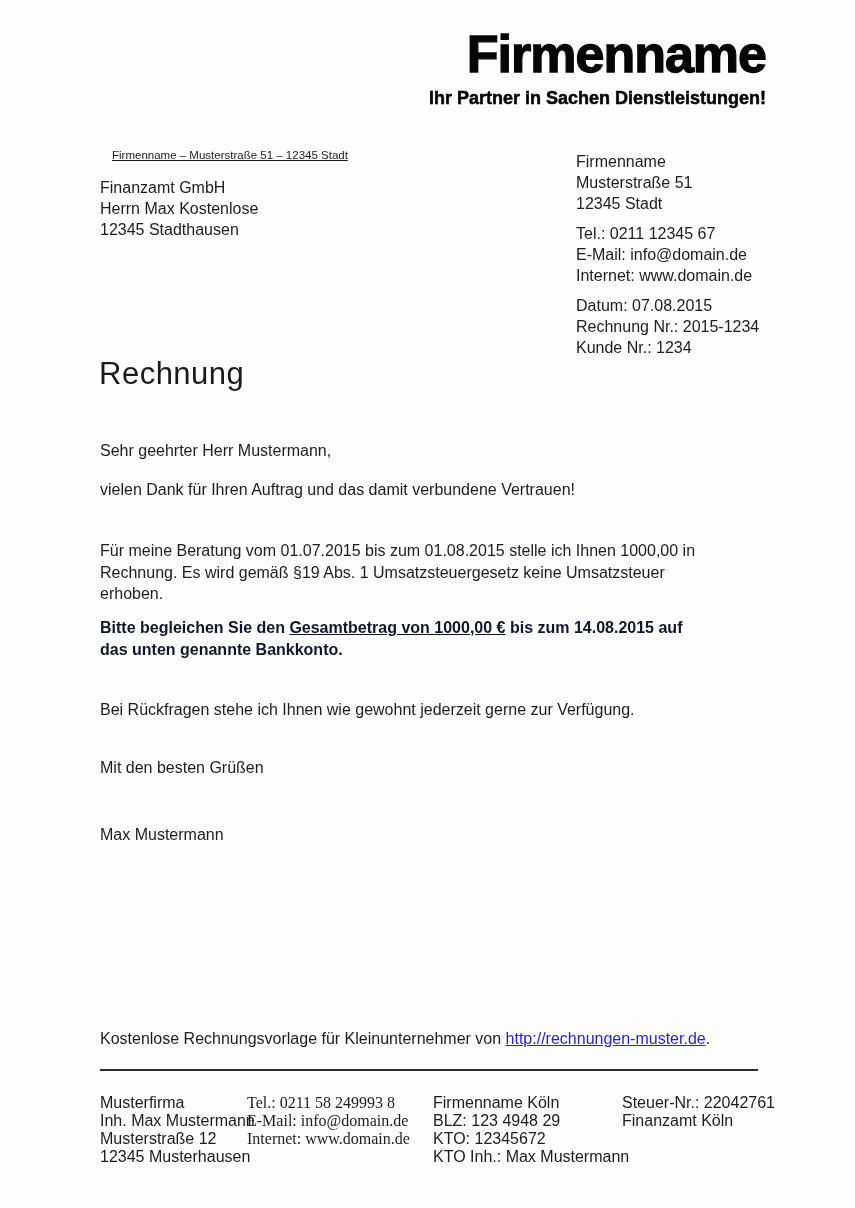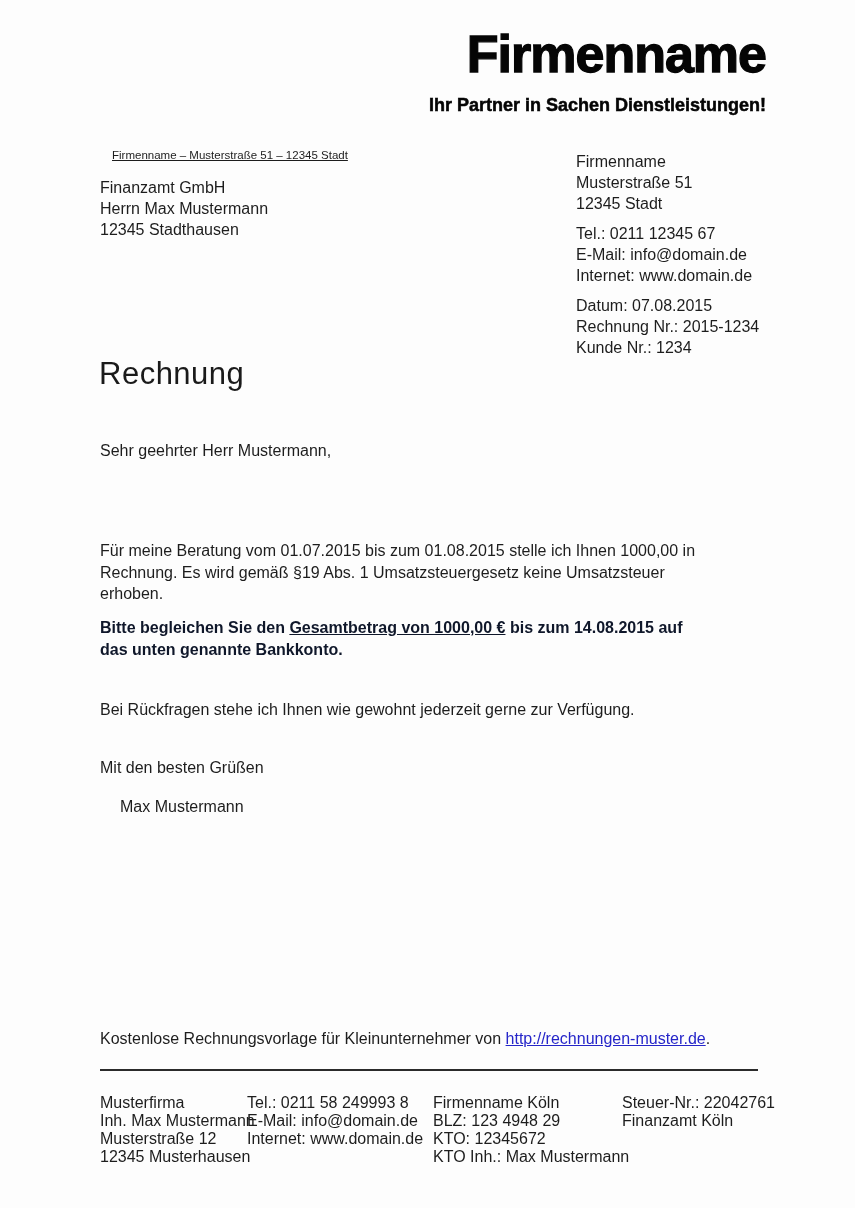--- a/index.html
+++ b/index.html
@@ -17,21 +17,21 @@
   }
 
   
   .logo-block { position: absolute; top: 28px; right: 89px; text-align: right; color: #050505; }
   .logo-name {
     font-size: 52px; font-weight: 700; line-height: 1.0;
     letter-spacing: -1px; -webkit-text-stroke: 1.3px #050505;
     white-space: nowrap;
   }
   .logo-tagline {
-    font-size: 18px; font-weight: 700; line-height: 1.05; margin-top: 16px;
+    font-size: 18px; font-weight: 700; line-height: 1.05; margin-top: 9px;
     -webkit-text-stroke: 0.5px #050505; white-space: nowrap;
   }
 
   
   .sender-line {
     position: absolute; left: 100px; top: 149px;
     font-size: 11.5px; text-decoration: underline; white-space: nowrap; margin-left: 12px;
   }
   .recipient { position: absolute; left: 100px; top: 177px; font-size: 16px; line-height: 21px; }
 
@@ -45,54 +45,54 @@
     font-size: 31px; font-weight: 400; letter-spacing: 0.5px; color: #1a1a1a;
   }
   .para { position: absolute; left: 100px; width: 672px; font-size: 16px; line-height: 21.5px; }
   .p-greeting  { top: 440px; }
   .p-thanks    { top: 479px; }
   .p-service   { top: 540px; }
   .p-payment   { top: 617px; font-weight: 700; color: #0f172a; }
   .p-payment .u { text-decoration: underline; }
   .p-questions { top: 699px; }
   .p-closing   { top: 757px; }
-  .p-signature { top: 796px; margin-left: 20px; }
+  .p-signature { top: 824px; }
 
   
   .credit-line { position: absolute; left: 100px; top: 1030px; font-size: 16px; }
   .credit-line a, .credit-link {
     color: #2525c9; text-decoration: underline; cursor: pointer;
   }
 
   
   .footer-rule {
     position: absolute; left: 100px; top: 1069px; width: 658px; height: 0;
     border-top: 2px solid #2b2b2b;
   }
   .footer-col { position: absolute; top: 1094px; font-size: 16px; line-height: 18px; white-space: nowrap; }
   .fc-1 { left: 100px; }
-  .fc-2 { left: 247px; }
+  .fc-2 { left: 247px; font-family: Liberation Serif, serif; }
   .fc-3 { left: 433px; }
   .fc-4 { left: 622px; }
 </style>
 </head>
 <body>
 
 <div class="page">
 
   <div class="logo-block">
     <div class="logo-name">Firmenname</div>
     <div class="logo-tagline">Ihr Partner in Sachen Dienstleistungen!</div>
   </div>
 
   <div class="sender-line">Firmenname – Musterstraße 51 – 12345 Stadt</div>
 
   <div class="recipient">
     <div>Finanzamt GmbH</div>
-    <div>Herrn Max Mustermann</div>
+    <div>Herrn Max Kostenlose</div>
     <div>12345 Stadthausen</div>
   </div>
 
   <div class="info-block">
     <div class="info-group">
       <div>Firmenname</div>
       <div>Musterstraße 51</div>
       <div>12345 Stadt</div>
     </div>
     <div class="info-group">
@@ -104,20 +104,21 @@
       <div>Datum: 07.08.2015</div>
       <div>Rechnung Nr.: 2015-1234</div>
       <div>Kunde Nr.: 1234</div>
     </div>
   </div>
 
   <div class="invoice-title">Rechnung</div>
 
   <div class="para p-greeting">Sehr geehrter Herr Mustermann,</div>
 
+  <div class="para p-thanks">vielen Dank für Ihren Auftrag und das damit verbundene Vertrauen!</div>
 
   <div class="para p-service">
     <div>Für meine Beratung vom 01.07.2015 bis zum 01.08.2015 stelle ich Ihnen 1000,00 in</div>
     <div>Rechnung. Es wird gemäß §19 Abs. 1 Umsatzsteuergesetz keine Umsatzsteuer</div>
     <div>erhoben.</div>
   </div>
 
   <div class="para p-payment">
     <div><span>Bitte begleichen Sie den </span><span class="u">Gesamtbetrag von 1000,00 €</span><span> bis zum 14.08.2015 auf</span></div>
     <div>das unten genannte Bankkonto.</div>

